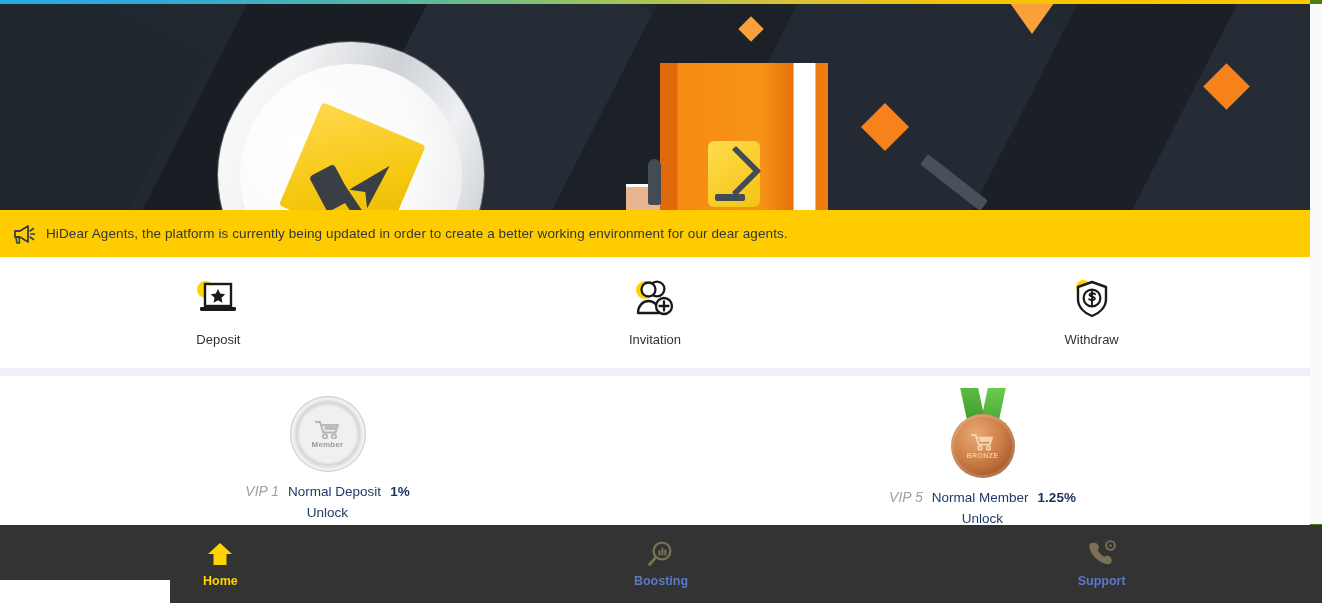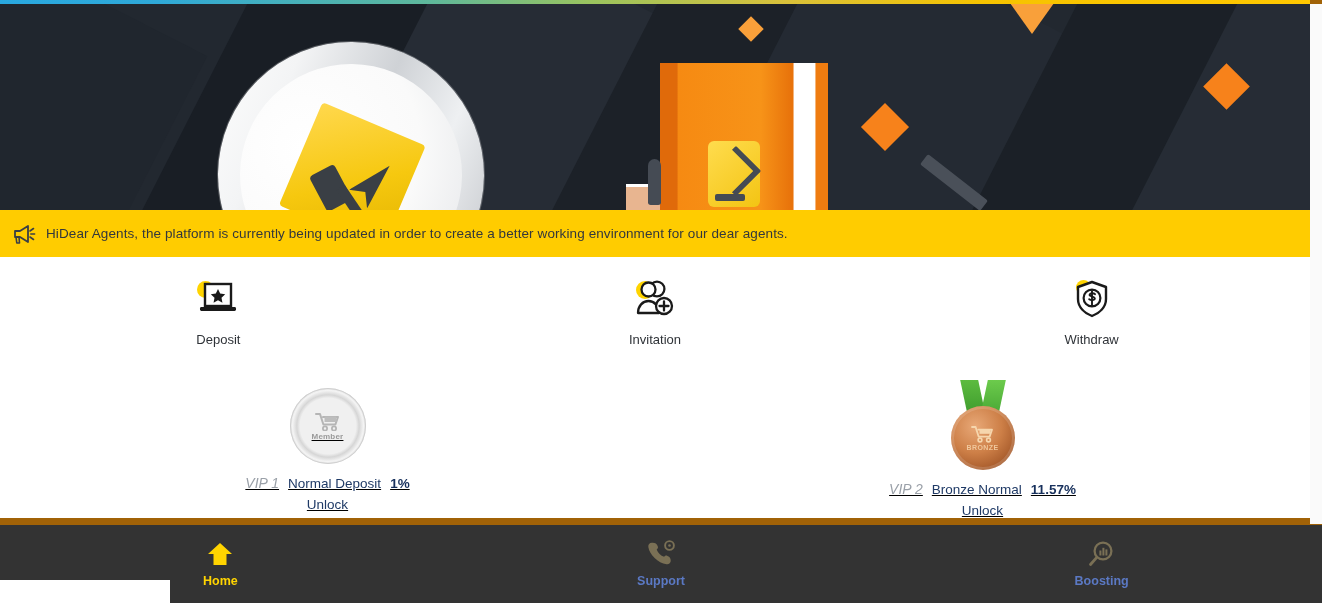--- a/index.html
+++ b/index.html
@@ -3,21 +3,21 @@
 <meta charset="utf-8">
 <style>
   * { box-sizing: border-box; margin: 0; padding: 0; }
   html, body {
     width: 1322px; height: 603px;
     overflow: hidden;
     background: #ffffff;
     font-family: "Liberation Sans", sans-serif;
   }
 
-  #app { position: relative; width: 1322px; height: 603px; overflow: hidden; background:#a16207; }
+  #app { position: relative; width: 1322px; height: 603px; overflow: hidden; background:#4d7c0f; }
 
   
   .top-strip {
     position: absolute; top: 0; left: 0; width: 1310px; height: 4px;
     background: linear-gradient(to right, #29a8e0 0%, #2fa9d8 12%, #5fb89a 33%, #9ac45f 45%, #d9c13a 60%, #f6c300 75%, #ffc800 100%);
     z-index: 6;
   }
 
   
   .hero {
@@ -133,22 +133,22 @@
 
   .yellow-dot { position:absolute; border-radius:50%; background:#ffd400; }
 
   
   .divider {
     position:absolute; top:368px; left:0; width:1310px; height:8px; background:#edf0f7;
   }
 
   
   .vip-wrap {
-    position:absolute; top:368px; left:0; width:1310px; height:150px;
-    background:#ffffff; display:flex;text-decoration:underline;
+    position:absolute; top:376px; left:0; width:1310px; height:150px;
+    background:#ffffff; display:flex;
   }
   .vip-col { flex:1; display:flex; flex-direction:column; align-items:center; padding-top:20px; cursor:pointer; }
   .vip-badge { width:76px; height:76px; position:relative; }
 
   
   .silver-coin {
     width:76px; height:76px; border-radius:50%;
     background: radial-gradient(circle at 50% 50%, #f0f0f0 52%, #d6d6d6 58%, #f4f4f4 66%, #c9c9c9 76%, #ededed 86%, #b9b9b9 100%);
     display:flex; align-items:center; justify-content:center;
     box-shadow: inset 0 0 0 1px #cfcfcf;
@@ -340,62 +340,62 @@
               <path d="M1 2 h3.6 l3 9.6 h11 l2.4-7 h-13.6" fill="none" stroke="#f6d6ad" stroke-width="1.8" stroke-linejoin="round" stroke-linecap="round"></path>
               <rect x="8.5" y="4" width="11" height="4.8" fill="#f6d6ad"></rect>
               <circle cx="9" cy="15" r="1.9" fill="none" stroke="#f6d6ad" stroke-width="1.6"></circle>
               <circle cx="17.5" cy="15" r="1.9" fill="none" stroke="#f6d6ad" stroke-width="1.6"></circle>
             </svg>
           </span>
           <span class="bronze-word">BRONZE</span>
         </span>
       </span>
       <span class="vip-line">
-        <span class="vip-num">VIP 2</span>
-        <span class="vip-name">Bronze Normal</span>
-        <span class="vip-rate">11.57%</span>
+        <span class="vip-num">VIP 5</span>
+        <span class="vip-name">Normal Member</span>
+        <span class="vip-rate">1.25%</span>
       </span>
       <span class="vip-unlock">Unlock</span>
     </div>
   </div>
 
   <div class="scroll-track"></div>
 
   <div class="bottom-nav">
 
     <div class="nav-item active">
       <span class="nav-ico">
         <svg viewBox="0 0 28 28" width="28" height="28">
           <path d="M14 3 L26 14 h-5.5 v11 h-13 V14 H2 Z" fill="#ffd400"></path>
         </svg>
       </span>
       <span class="nav-label">Home</span>
-    </div>
-
-    <div class="nav-item">
-      <span class="nav-ico">
-        <svg viewBox="0 0 28 28" width="28" height="28">
-          <path d="M6 4 c3 0 4 1 5.2 3.4 .9 1.9 .2 2.6-1 3.6 1.4 3.6 4.2 6.4 7.8 7.8 1-1.2 1.7-1.9 3.6-1 2.4 1.2 3.4 2.2 3.4 5.2 0 2.2-2 4-4.4 3.6C11.6 25.4 2.6 16.4 1.4 8.4 1 6 2.8 4 5 4 Z" fill="#7a7055" transform="translate(0,-1) scale(0.95)"></path>
-          <circle cx="22.5" cy="5.5" r="4.4" fill="none" stroke="#7a7055" stroke-width="1.9"></circle>
-          <circle cx="22.5" cy="5.5" r="1.3" fill="#7a7055"></circle>
-        </svg>
-      </span>
-      <span class="nav-label">Support</span>
     </div>
 
     <div class="nav-item">
       <span class="nav-ico">
         <svg viewBox="0 0 28 28" width="28" height="28">
           <circle cx="15" cy="11" r="8.4" fill="none" stroke="#7a7055" stroke-width="2.3"></circle>
           <path d="M8.8 17.4 L2.5 24.5" stroke="#7a7055" stroke-width="2.8" stroke-linecap="round"></path>
           <rect x="11.4" y="10.5" width="2" height="5" fill="#7a7055"></rect>
           <rect x="14.4" y="7.8" width="2" height="7.7" fill="#7a7055"></rect>
           <rect x="17.4" y="9.4" width="2" height="6.1" fill="#7a7055"></rect>
         </svg>
       </span>
       <span class="nav-label">Boosting</span>
     </div>
 
+    <div class="nav-item">
+      <span class="nav-ico">
+        <svg viewBox="0 0 28 28" width="28" height="28">
+          <path d="M6 4 c3 0 4 1 5.2 3.4 .9 1.9 .2 2.6-1 3.6 1.4 3.6 4.2 6.4 7.8 7.8 1-1.2 1.7-1.9 3.6-1 2.4 1.2 3.4 2.2 3.4 5.2 0 2.2-2 4-4.4 3.6C11.6 25.4 2.6 16.4 1.4 8.4 1 6 2.8 4 5 4 Z" fill="#7a7055" transform="translate(0,-1) scale(0.95)"></path>
+          <circle cx="22.5" cy="5.5" r="4.4" fill="none" stroke="#7a7055" stroke-width="1.9"></circle>
+          <circle cx="22.5" cy="5.5" r="1.3" fill="#7a7055"></circle>
+        </svg>
+      </span>
+      <span class="nav-label">Support</span>
+    </div>
+
 
   </div>
 
   <div class="status-bar"></div>
 </div>
 
 </body></html>

